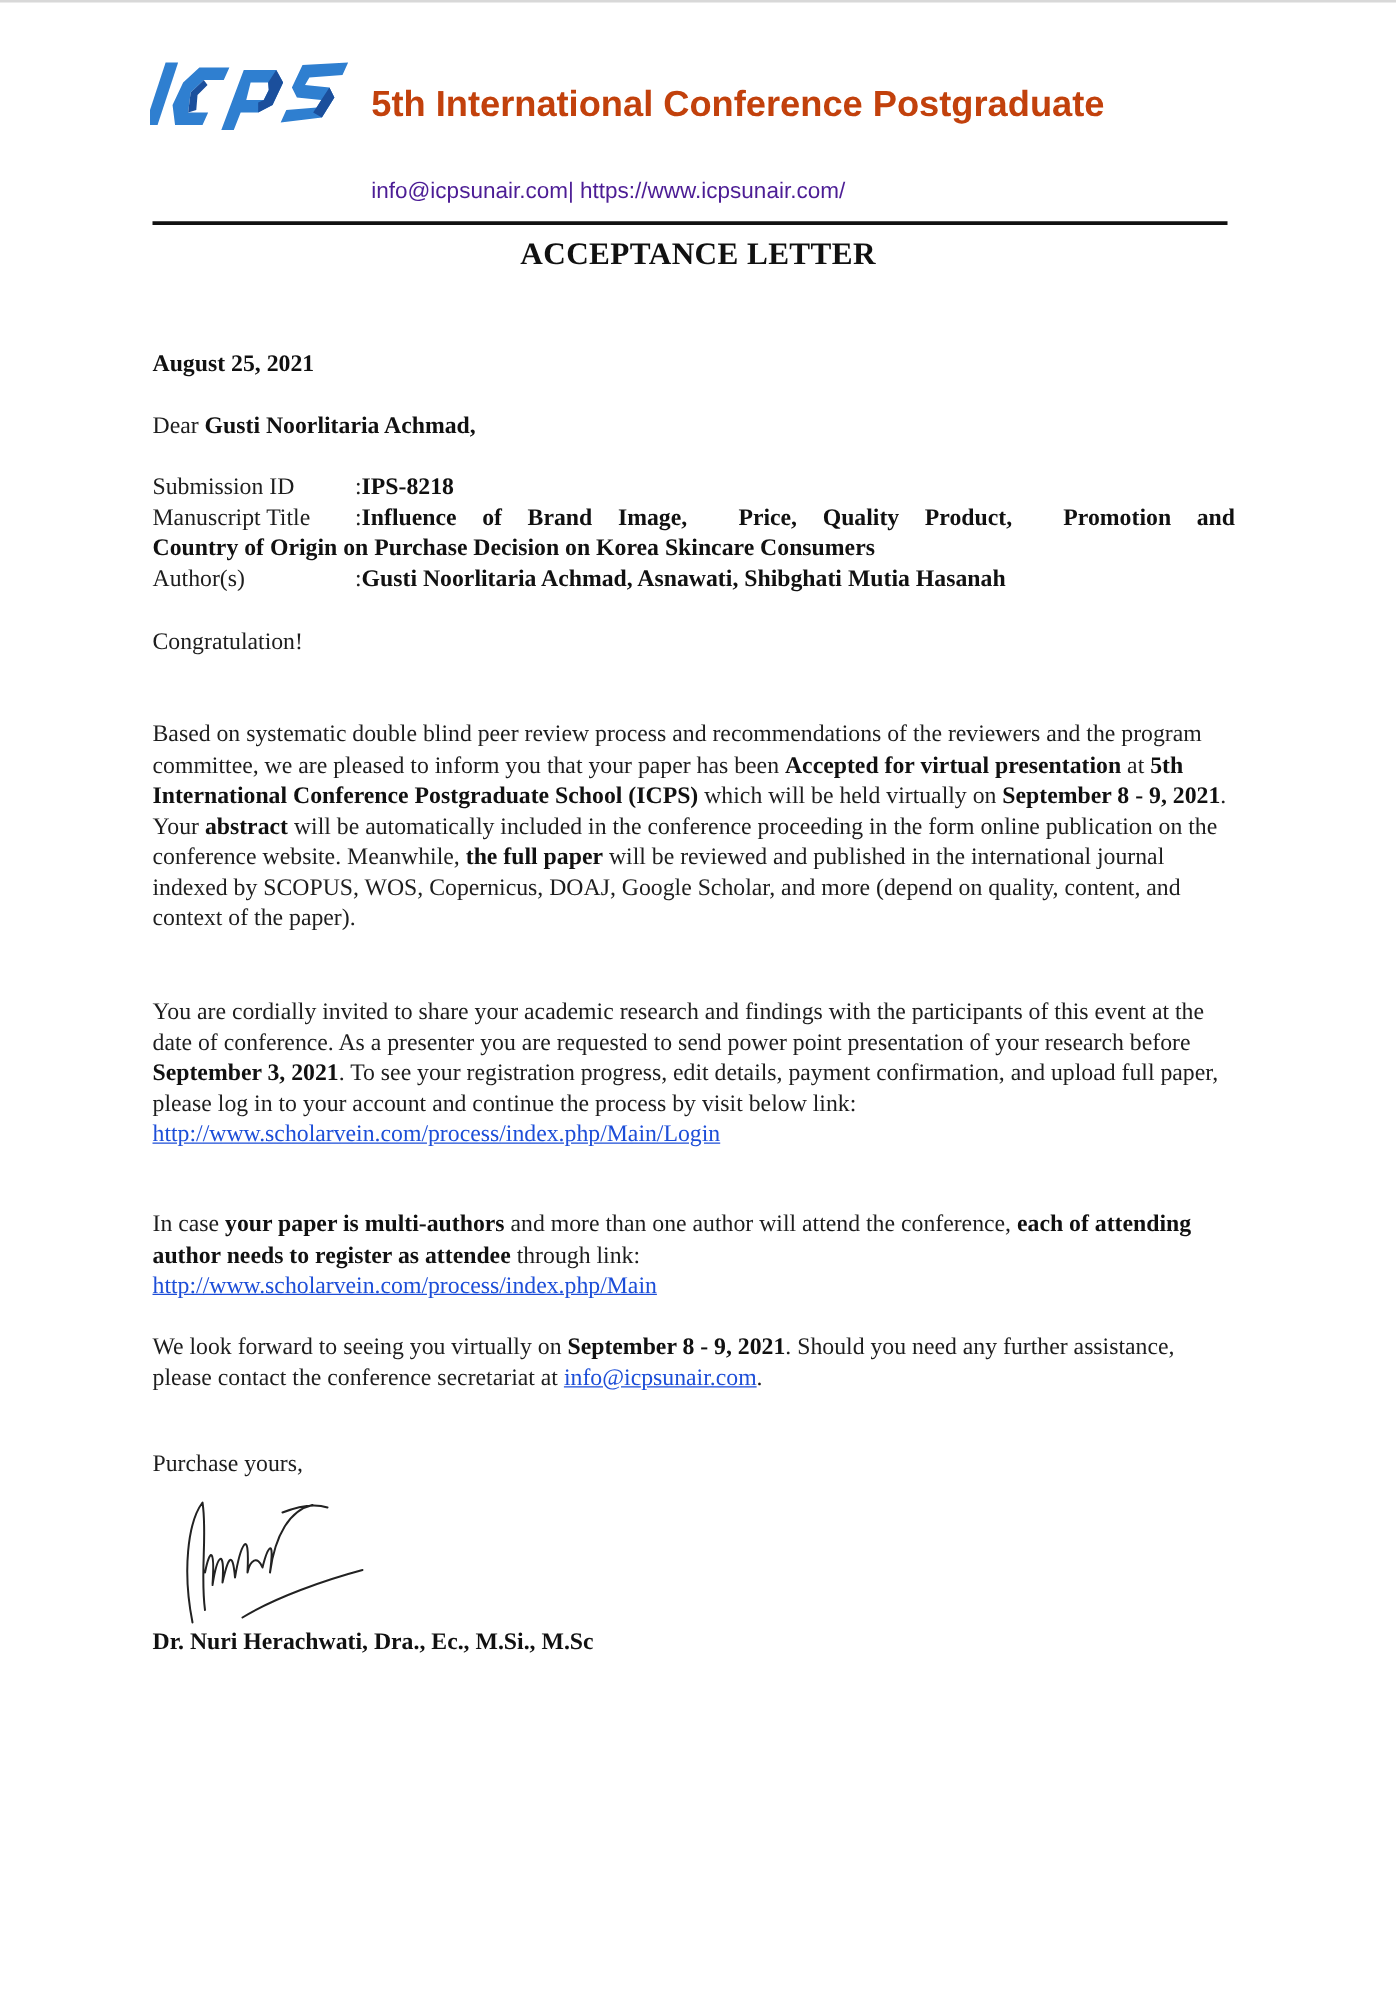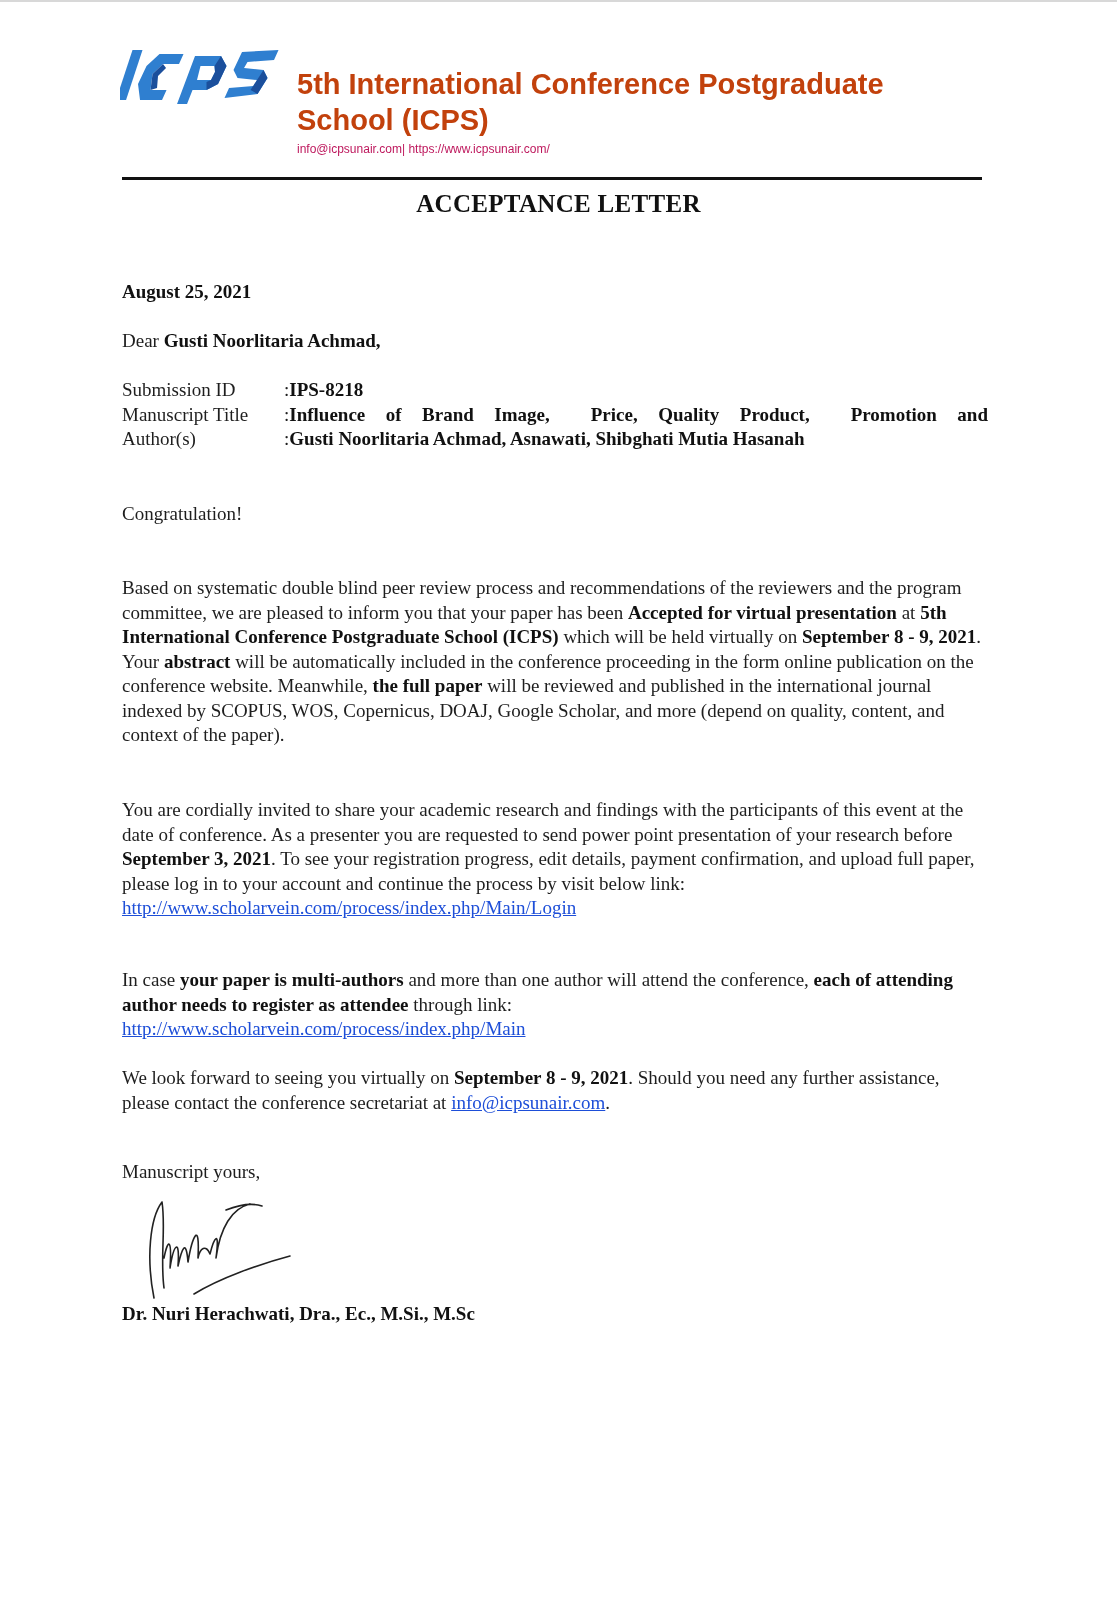--- a/index.html
+++ b/index.html
@@ -9,21 +9,21 @@
   }
   .top-edge { position: absolute; left: 0; top: 0; width: 1117px; height: 2px; background: #d8d8d8; }
   .logo { position: absolute; left: 120px; top: 44px; width: 160px; height: 62px; }
   .org-name {
     position: absolute; left: 297px; top: 66px; width: 680px;
     font-family: "Liberation Sans", "DejaVu Sans", sans-serif; font-weight: bold;
     font-size: 29px; line-height: 36px; color: #c2410c;
   }
   .contact {
     position: absolute; left: 297px; top: 142px;
-    font-family: "Liberation Sans", "DejaVu Sans", sans-serif; font-size: 12px; color: #be185d;
+    font-family: "Liberation Sans", "DejaVu Sans", sans-serif; font-size: 18px; color: #4c1d95;
   }
   .rule { position: absolute; left: 122px; top: 177px; width: 860px; height: 3px; background: #111; }
   .doc-title {
     position: absolute; left: 0; width: 1117px; top: 190px; text-align: center;
     font-weight: bold; font-size: 25px; letter-spacing: 0.3px; color: #111;
   }
   .body-text { position: absolute; left: 122px; width: 866px; font-size: 19px; line-height: 24.5px; }
   .b { font-weight: bold; color: #111; }
   .link { color: #1d4ed8; text-decoration: underline; }
   .date { top: 280px; }
@@ -58,21 +58,20 @@
     <polygon points="86,22 100,22 102,28 100,36 86,36" fill="#ffffff"></polygon>
     <polygon points="104,12 112,22 108,40 98,46 96,38 100,36 102,28 100,22" fill="#1b4f9c"></polygon>
 
     <polygon points="124,8 160,6 158,16 132,18 130,24 150,26 156,34 150,50 118,54 120,44 144,42 146,36 126,34 120,26" fill="#2f7fd0"></polygon>
     <polygon points="150,26 156,34 150,50 142,46 146,36" fill="#1b4f9c"></polygon>
   </g>
 </svg>
 
 <div class="org-name">
   <div>5th International Conference Postgraduate</div>
-  <div>School (ICPS)</div>
 </div>
 <div class="contact"><span>info@icpsunair.com</span><span>|</span> <span>https://www.icpsunair.com/</span></div>
 
 <div class="rule"></div>
 
 <div class="doc-title">ACCEPTANCE LETTER</div>
 
 <div class="body-text date b">August 25, 2021</div>
 
 <div class="body-text salutation"><span>Dear </span><span class="b">Gusti Noorlitaria Achmad,</span></div>
@@ -81,38 +80,39 @@
   <div class="meta-row">
     <span class="meta-label">Submission ID</span>
     <span>: </span>
       <span class="b">IPS-8218</span>
   </div>
   <div class="meta-row">
     <span class="meta-label">Manuscript Title</span>
     <span>: </span>
       <span class="b justify" style="flex:1;white-space:pre">Influence of Brand Image,  Price, Quality Product,  Promotion and</span>
   </div>
+  <div class="b">Country of Origin on Purchase Decision on Korea Skincare Consumers</div>
   <div class="meta-row">
     <span class="meta-label">Author(s)</span>
     <span>: </span>
       <span class="b">Gusti Noorlitaria Achmad, Asnawati, Shibghati Mutia Hasanah</span>
   </div>
 </div>
 
 <div class="body-text congrats">Congratulation!</div>
 
 <div class="body-text p1"><span>Based on systematic double blind peer review process and recommendations of the reviewers and the program committee, we are pleased to inform you that your paper has been </span><span class="b">Accepted for virtual presentation</span><span> at </span><span class="b">5th International Conference Postgraduate School (ICPS)</span><span> which will be held virtually on </span><span class="b">September 8 - 9, 2021</span><span>. Your </span><span class="b">abstract</span><span> will be automatically included in the conference proceeding in the form online publication on the conference website. Meanwhile, </span><span class="b">the full paper</span><span> will be reviewed and published in the international journal indexed by SCOPUS, WOS, Copernicus, DOAJ, Google Scholar, and more (depend on quality, content, and context of the paper).</span></div>
 
 <div class="body-text p2"><span>You are cordially invited to share your academic research and findings with the participants of this event at the date of conference. As a presenter you are requested to send power point presentation of your research before </span><span class="b">September 3, 2021</span><span>. To see your registration progress, edit details, payment confirmation, and upload full paper, please log in to your account and continue the process by visit below link:</span><br><span class="link">http://www.scholarvein.com/process/index.php/Main/Login</span></div>
 
 <div class="body-text p3"><span>In case </span><span class="b">your paper is multi-authors</span><span> and more than one author will attend the conference, </span><span class="b">each of attending author needs to register as attendee</span><span> through link:</span><br><span class="link">http://www.scholarvein.com/process/index.php/Main</span></div>
 
 <div class="body-text p4"><span>We look forward to seeing you virtually on </span><span class="b">September 8 - 9, 2021</span><span>. Should you need any further assistance, please contact the conference secretariat at </span><span class="link">info@icpsunair.com</span><span>.</span></div>
 
-<div class="body-text closing">Manuscript yours,</div>
+<div class="body-text closing">Purchase yours,</div>
 
 <svg class="signature" viewBox="0 0 170 110">
   <path d="M14 100 C6 60 10 20 22 4 C26 30 20 60 24 90 M24 60 C28 40 32 40 30 70 C34 45 40 40 38 68 C42 50 46 40 48 64 C52 40 60 20 58 60 C60 50 66 46 70 56 C74 40 80 30 76 60 C80 30 92 10 110 6 M86 12 C96 8 110 4 122 8 M54 96 C80 80 120 66 150 58" fill="none" stroke="#222" stroke-width="1.6" stroke-linecap="round" stroke-linejoin="round"></path>
 </svg>
 
 <div class="body-text signer">
   <div class="b">Dr. Nuri Herachwati, Dra., Ec., M.Si., M.Sc</div>
 </div>
 
 </body></html>

